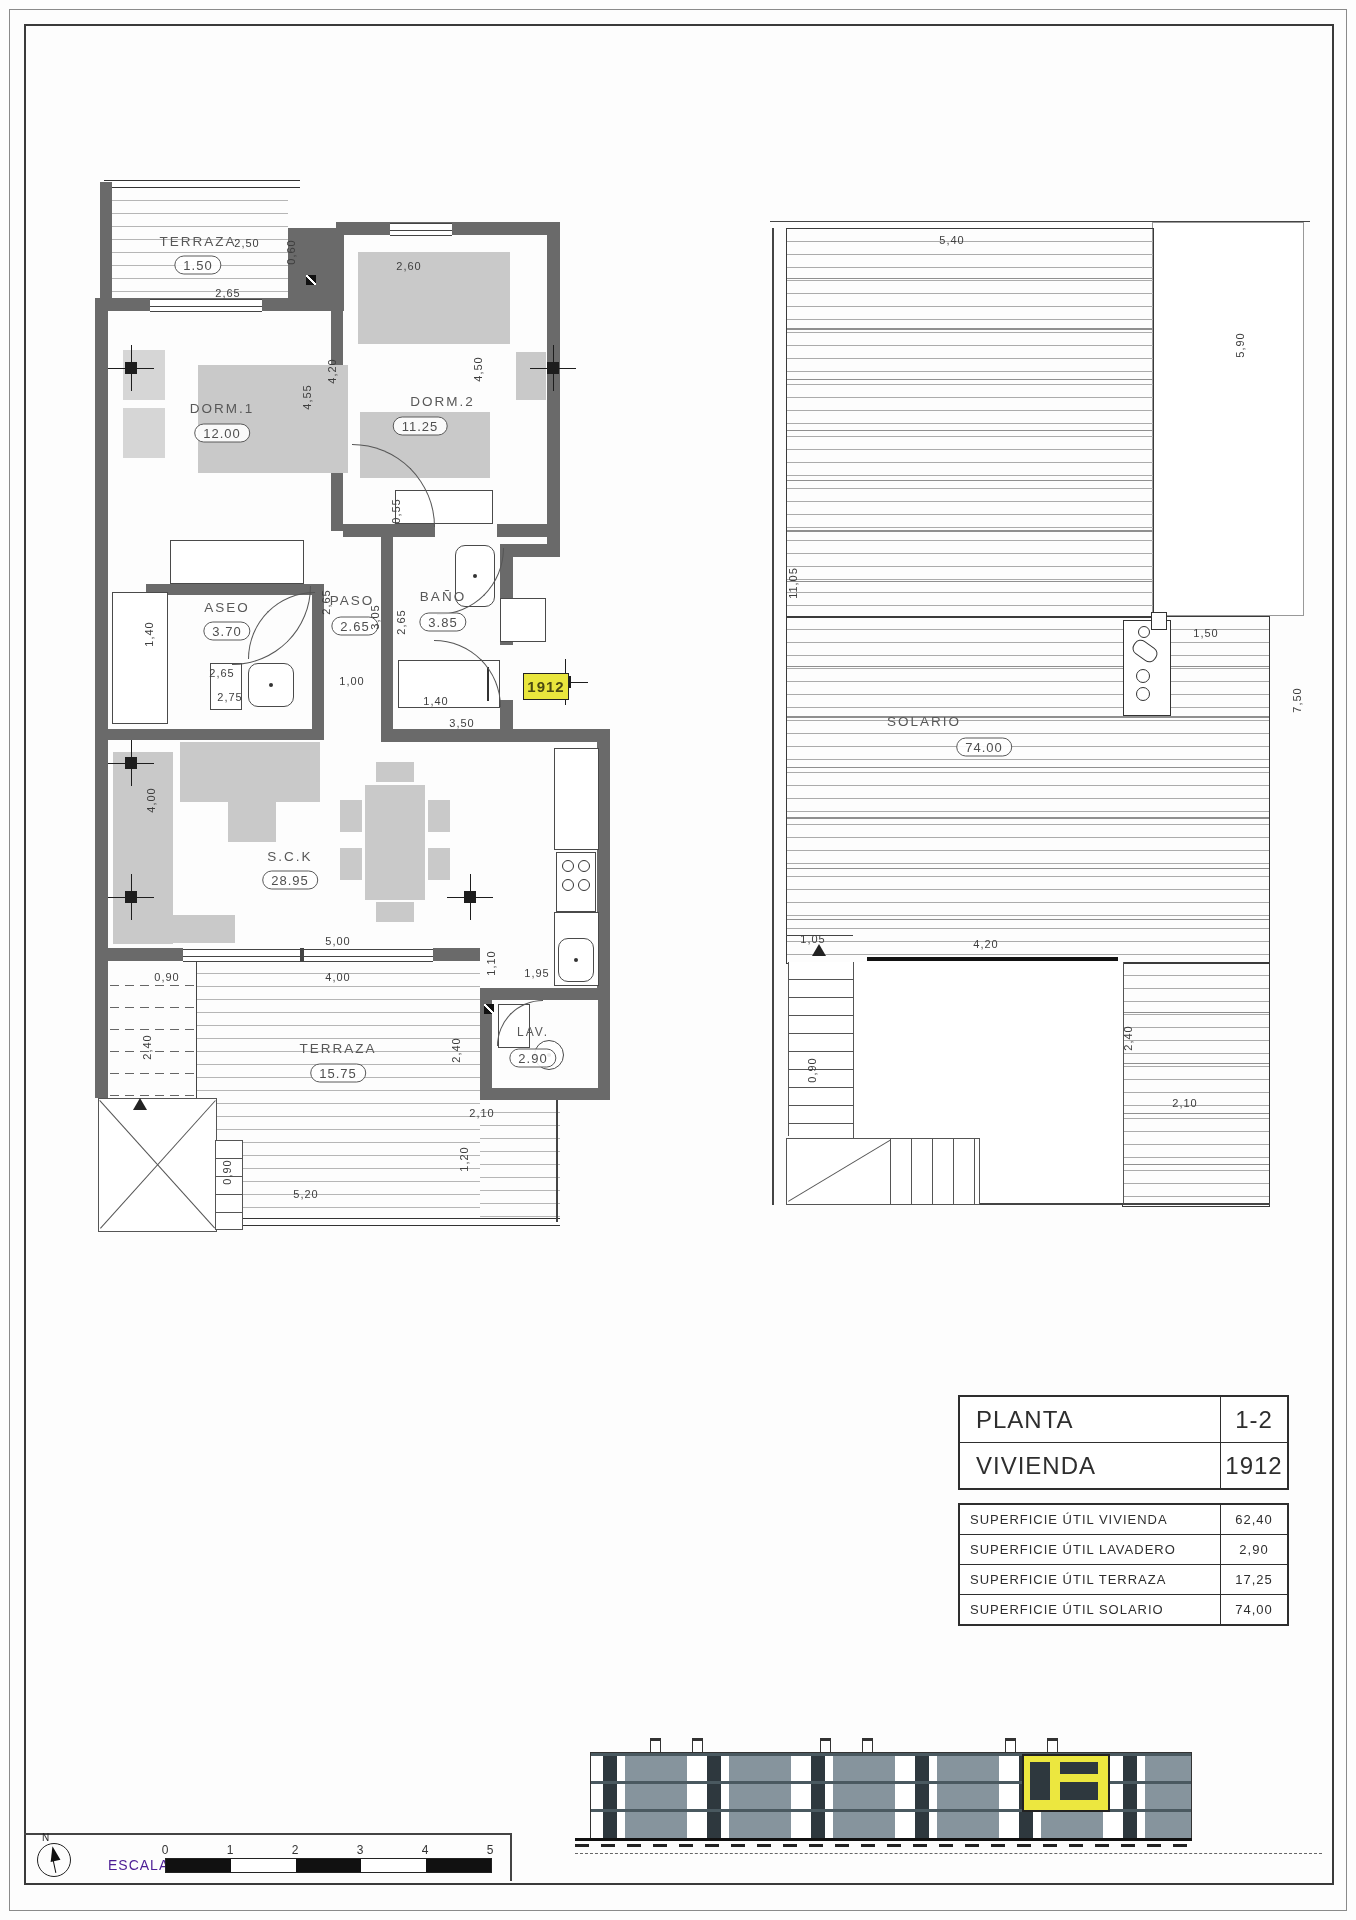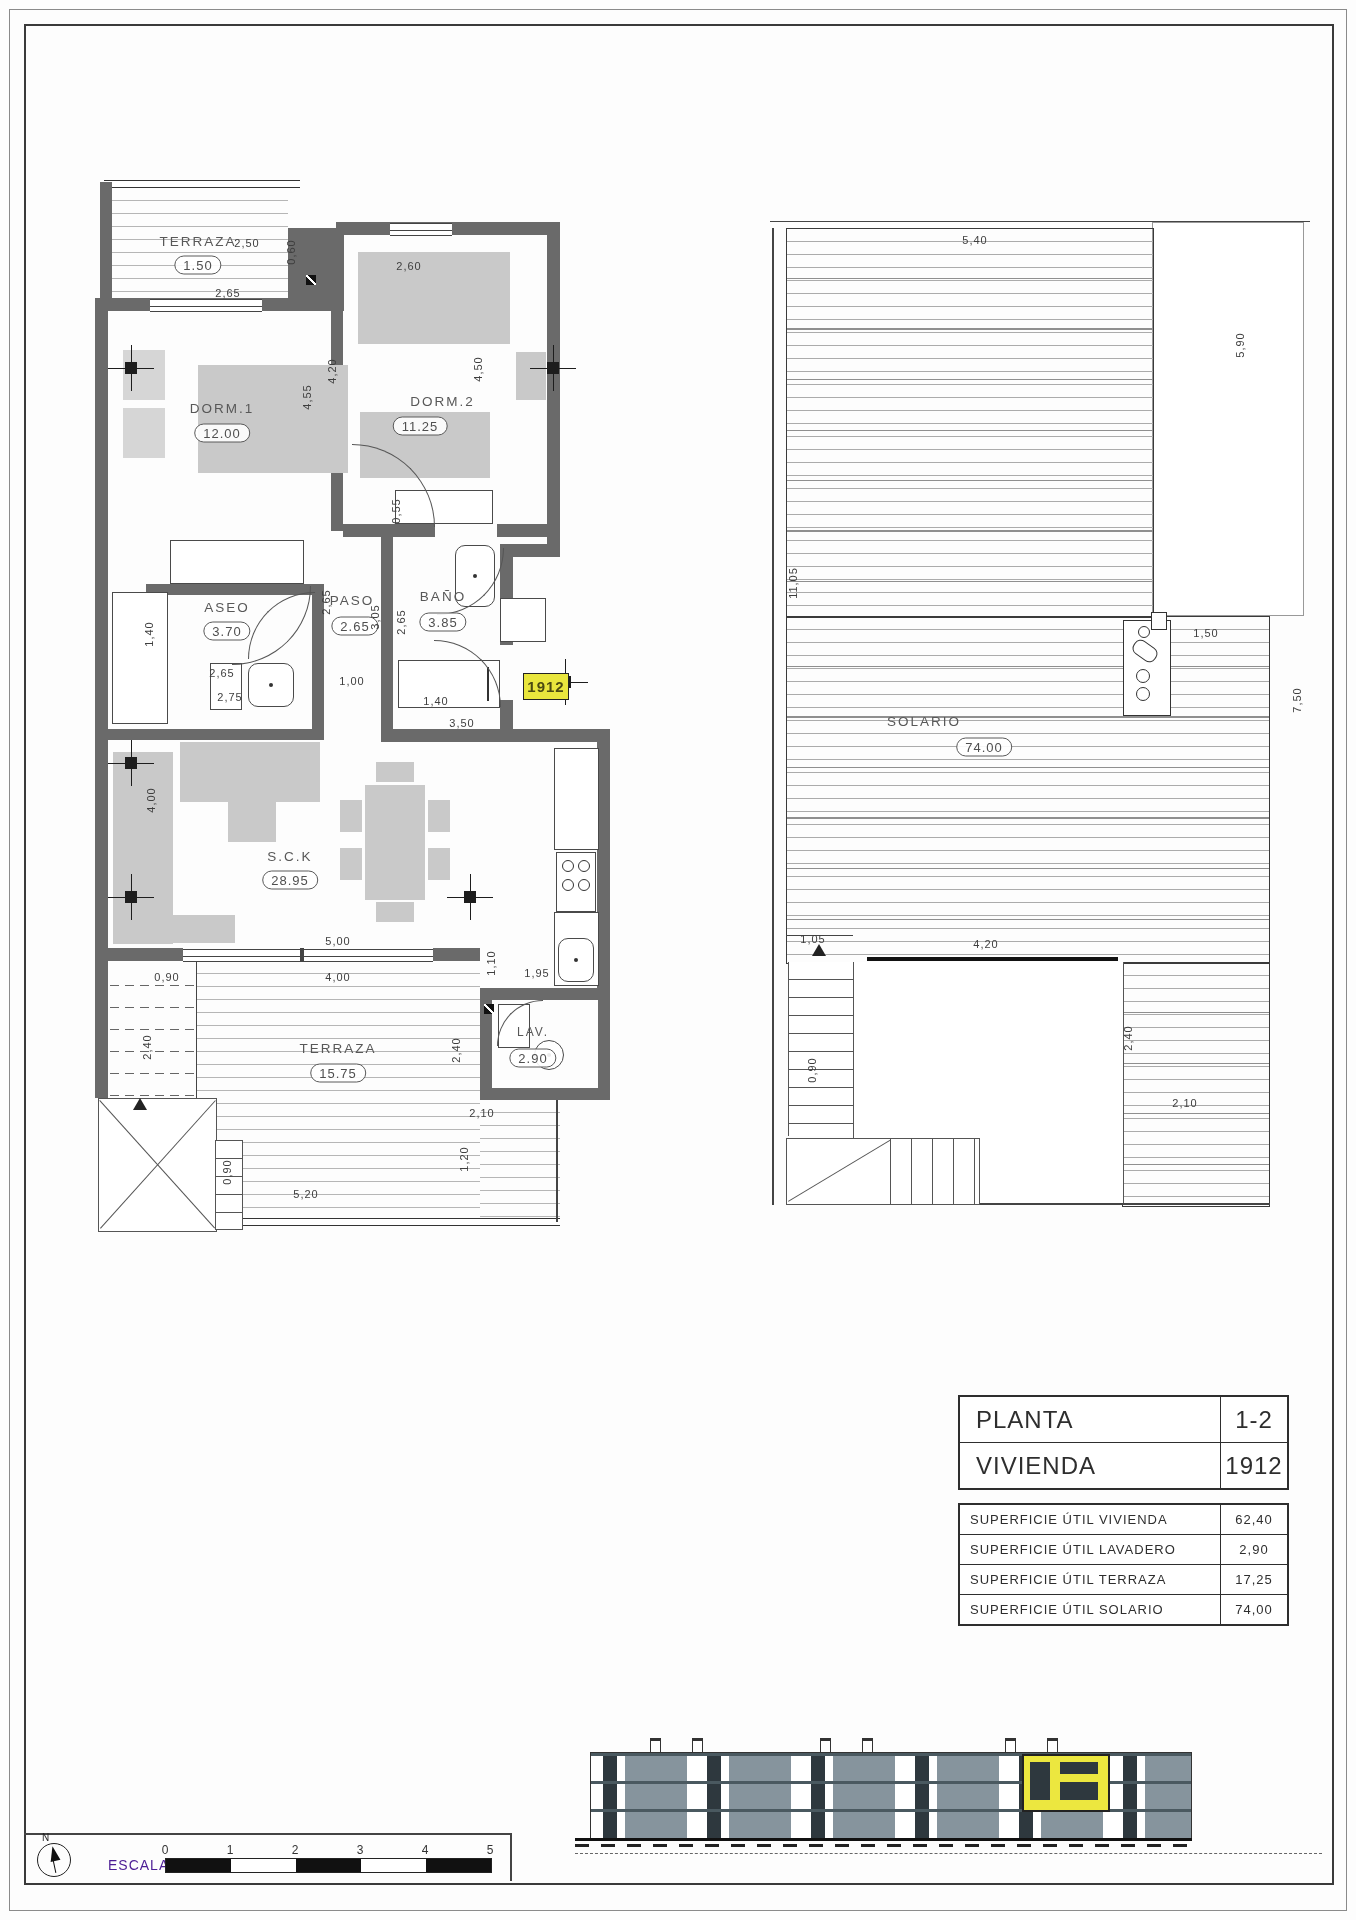--- a/index.html
+++ b/index.html
@@ -275,21 +275,21 @@
     <div class="abs" style="left:1123px;top:620px;width:46px;height:94px;border:1.2px solid #333;background:#fff;">
       <span style="position:absolute;left:14px;top:5px;width:10px;height:10px;border:1px solid #333;border-radius:50%;"></span>
       <span style="position:absolute;left:8px;top:22px;width:24px;height:14px;border:1px solid #333;border-radius:7px;transform:rotate(35deg);"></span>
       <span style="position:absolute;left:12px;top:48px;width:12px;height:12px;border:1px solid #333;border-radius:50%;"></span>
       <span style="position:absolute;left:12px;top:66px;width:12px;height:12px;border:1px solid #333;border-radius:50%;"></span>
     </div>
     <div class="abs" style="left:1151px;top:612px;width:14px;height:16px;border:1px solid #333;background:#fff;"></div>
 
     <span class="rname" style="left:924px;top:721px;">SOLARIO</span>
     <span class="abox" style="left:984px;top:747px;">74.00</span>
-    <span class="dim" style="left:952px;top:240px;margin-left:23px;">5,40</span>
+    <span class="dim" style="left:952px;top:240px;">5,40</span>
     <span class="dim v" style="left:793px;top:583px;">11,05</span>
     <span class="dim v" style="left:1240px;top:345px;">5,90</span>
     <span class="dim" style="left:1206px;top:633px;">1,50</span>
     <span class="dim v" style="left:1297px;top:700px;">7,50</span>
     <span class="dim" style="left:813px;top:939px;">1,05</span>
     <span class="dim" style="left:986px;top:944px;">4,20</span>
     <span class="dim v" style="left:1128px;top:1038px;">2,40</span>
     <span class="dim v" style="left:812px;top:1070px;">0,90</span>
     <span class="dim" style="left:1185px;top:1103px;">2,10</span>
   </div>

